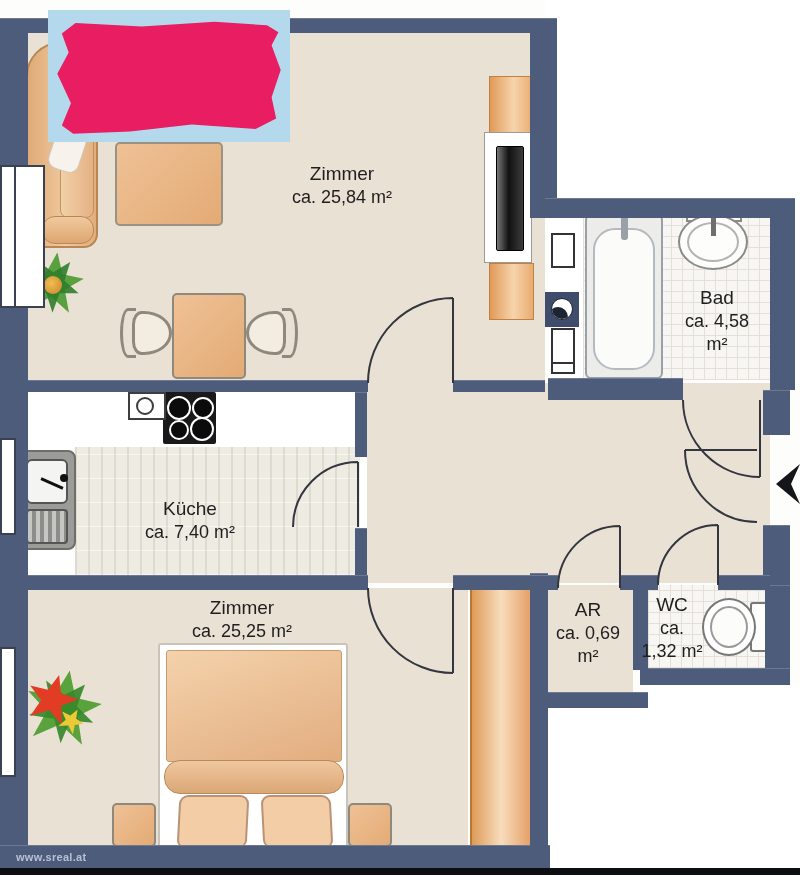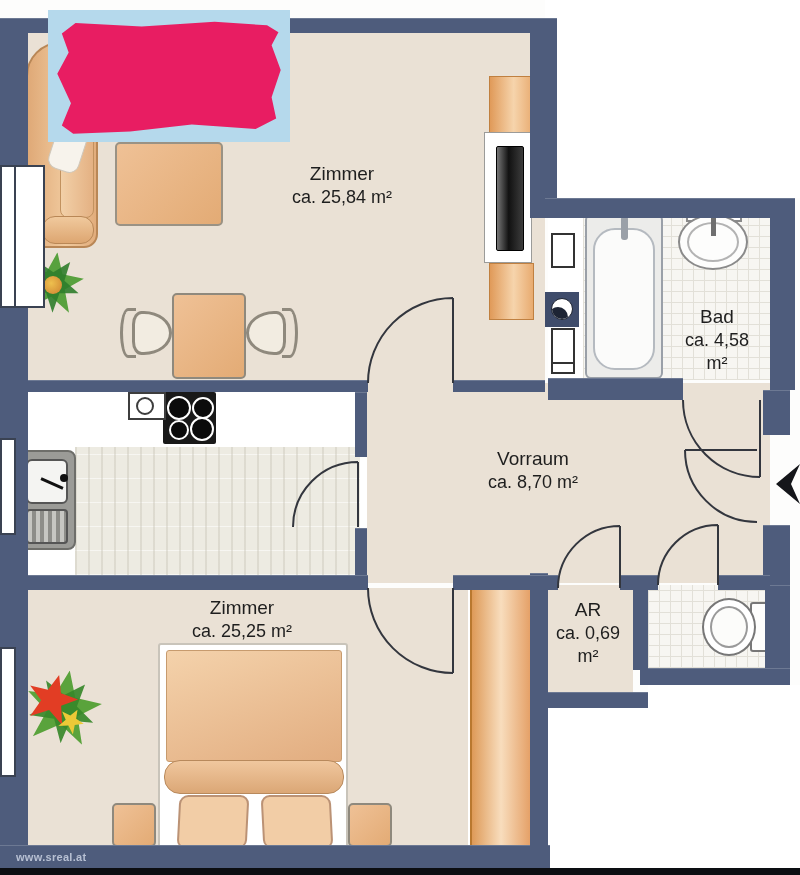--- a/index.html
+++ b/index.html
@@ -194,35 +194,40 @@
       <path d="M683,400 A77,77 0 0 0 760,477 M760,400 L760,477"></path>
       <path d="M685,450 A72,72 0 0 0 757,522 M757,450 L685,450"></path>
     </g>
     <path d="M800,464 L776,484 L800,504 L791,484 Z" fill="#15161a" stroke="none"></path>
   </svg>
 
   <div class="lbl" style="left:342px;top:162px;">
     <div>Zimmer</div>
     <div class="area">ca. 25,84  m²</div>
   </div>
-  <div class="lbl" style="left:717px;top:286px;margin-top:19px;">
+  <div class="lbl" style="left:717px;top:286px;">
     <div>Bad</div>
     <div class="area">ca. 4,58</div>
     <div class="area">m²</div>
   </div>
-  <div class="lbl" style="left:533px;top:447px;">
-    <div>Vorraum</div>
-    <div class="area">ca. 8,70 m²</div>
+  <div class="lbl" style="left:190px;top:497px;">
+    <div>Küche</div>
+    <div class="area">ca. 7,40 m²</div>
   </div>
   <div class="lbl" style="left:242px;top:596px;">
     <div>Zimmer</div>
     <div class="area">ca. 25,25 m²</div>
   </div>
   <div class="lbl" style="left:588px;top:598px;">
     <div>AR</div>
     <div class="area">ca. 0,69</div>
     <div class="area">m²</div>
   </div>
+  <div class="lbl" style="left:672px;top:593px;">
+    <div>WC</div>
+    <div class="area">ca.</div>
+    <div class="area">1,32 m²</div>
+  </div>
 
   <div class="abs" style="left:16px;top:851px;font-size:11px;font-weight:700;color:rgba(210,218,232,0.8);letter-spacing:.3px;">www.sreal.at</div>
   <div class="abs" style="left:0;top:868px;width:800px;height:7px;background:#0c0e12;"></div>
 
 </div>
 
 </body></html>

